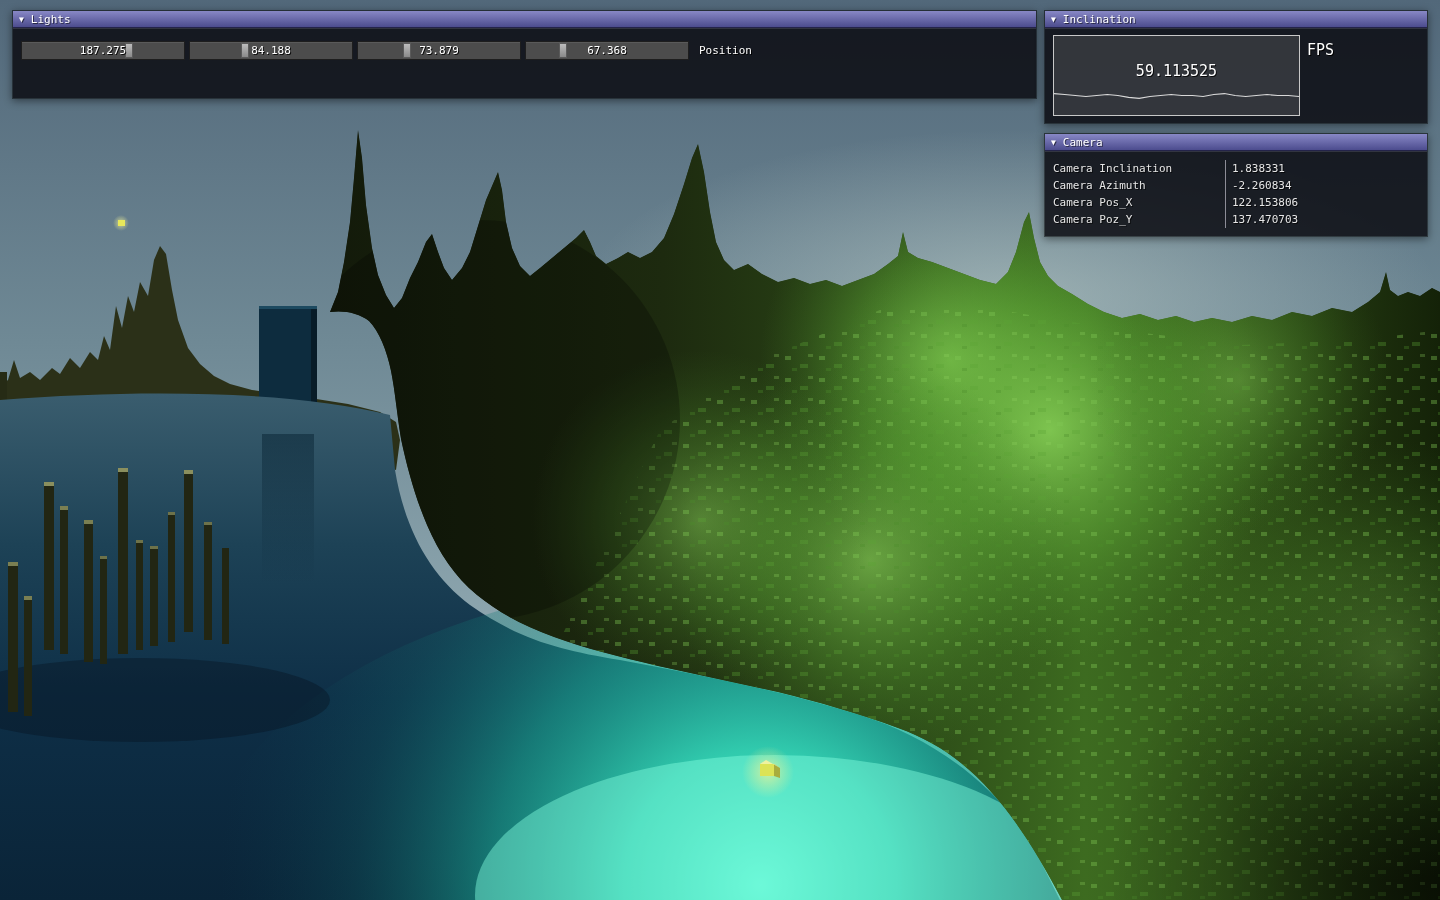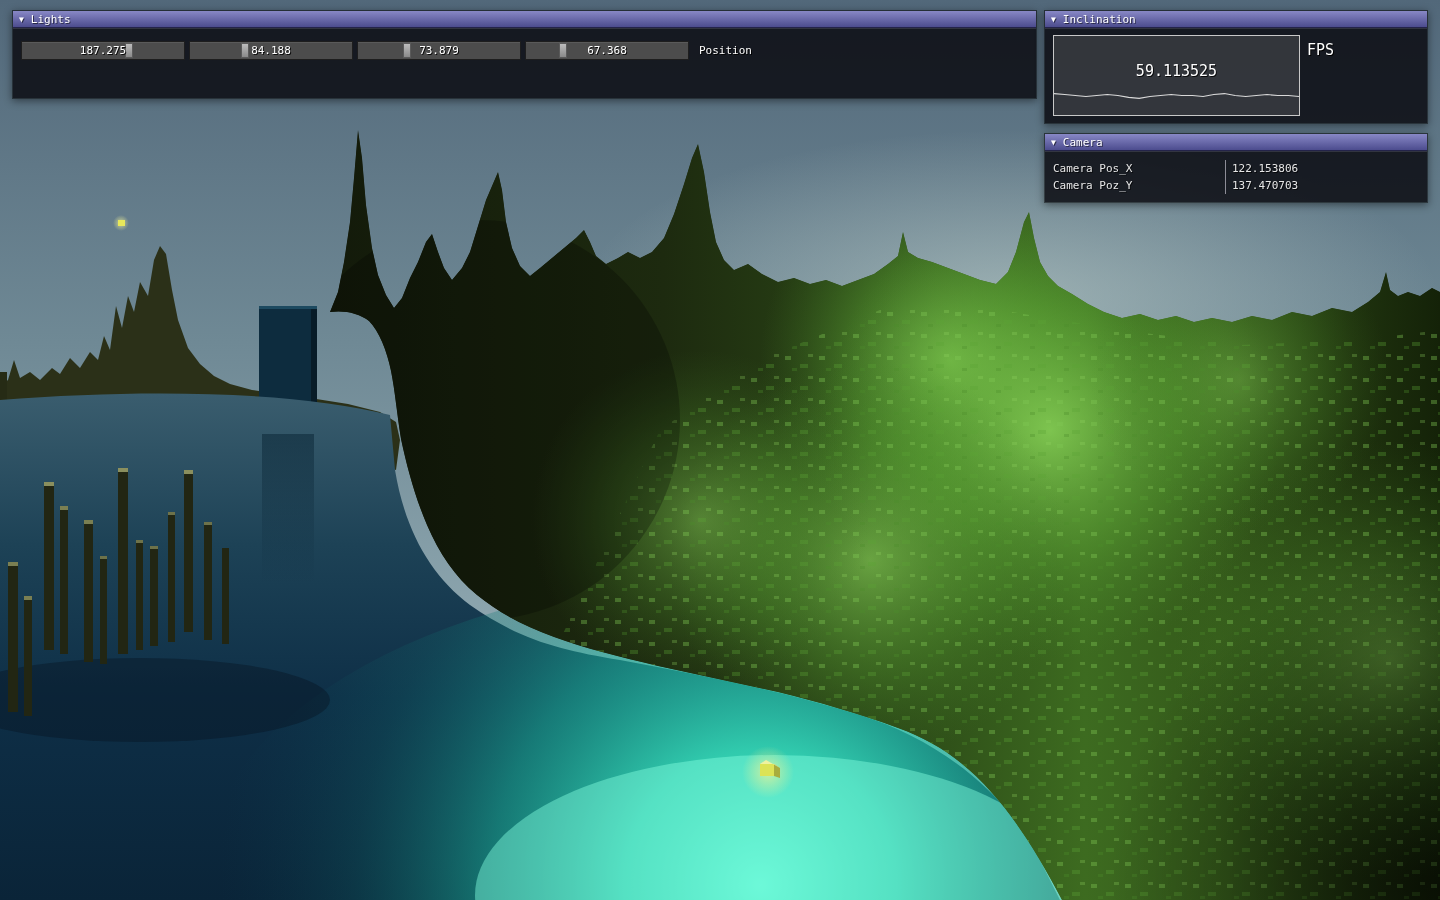--- a/index.html
+++ b/index.html
@@ -277,20 +277,28 @@
     </div>
   </section>
 
   <section class="tw-panel panel-camera">
     <header class="tw-title">
       <span class="tw-arrow">▼</span>
       <span class="tw-title-text">Camera</span>
     </header>
     <div class="tw-body camera-body">
       <div class="cam-row">
+        <span class="cam-label">Camera Inclination</span>
+        <span class="cam-value">1.838331</span>
+      </div>
+      <div class="cam-row">
+        <span class="cam-label">Camera Azimuth</span>
+        <span class="cam-value">-2.260834</span>
+      </div>
+      <div class="cam-row">
         <span class="cam-label">Camera Pos_X</span>
         <span class="cam-value">122.153806</span>
       </div>
       <div class="cam-row">
         <span class="cam-label">Camera Poz_Y</span>
         <span class="cam-value">137.470703</span>
       </div>
     </div>
   </section>
 

